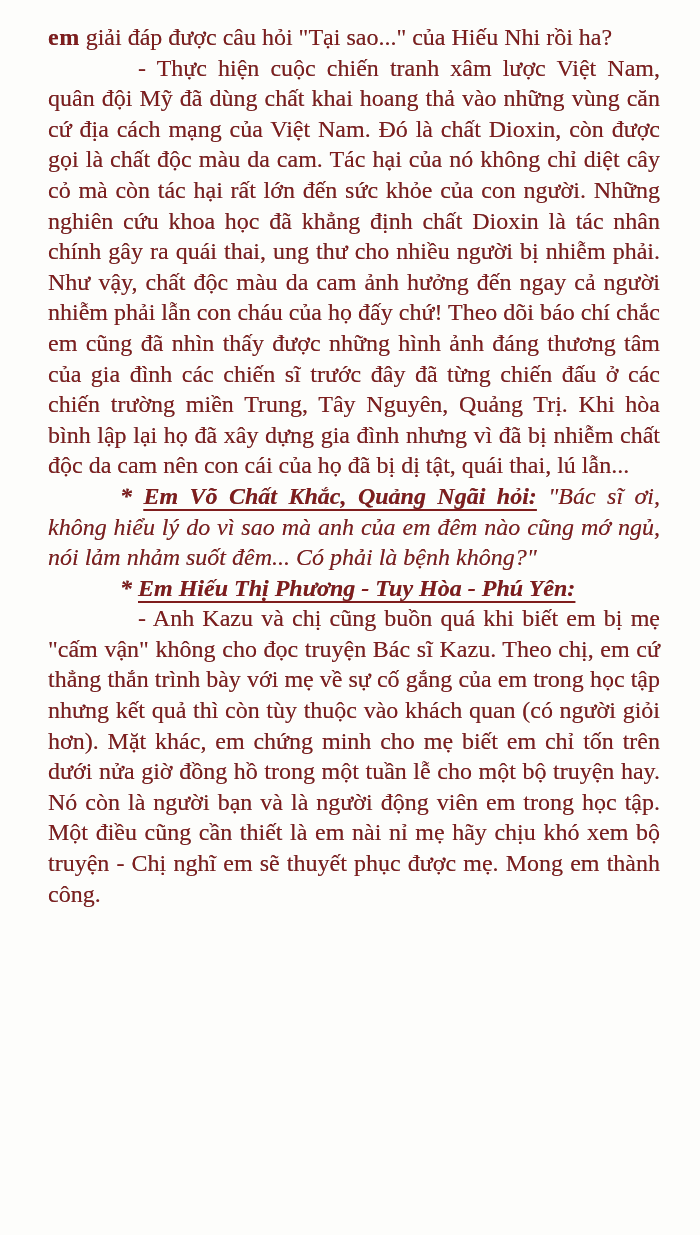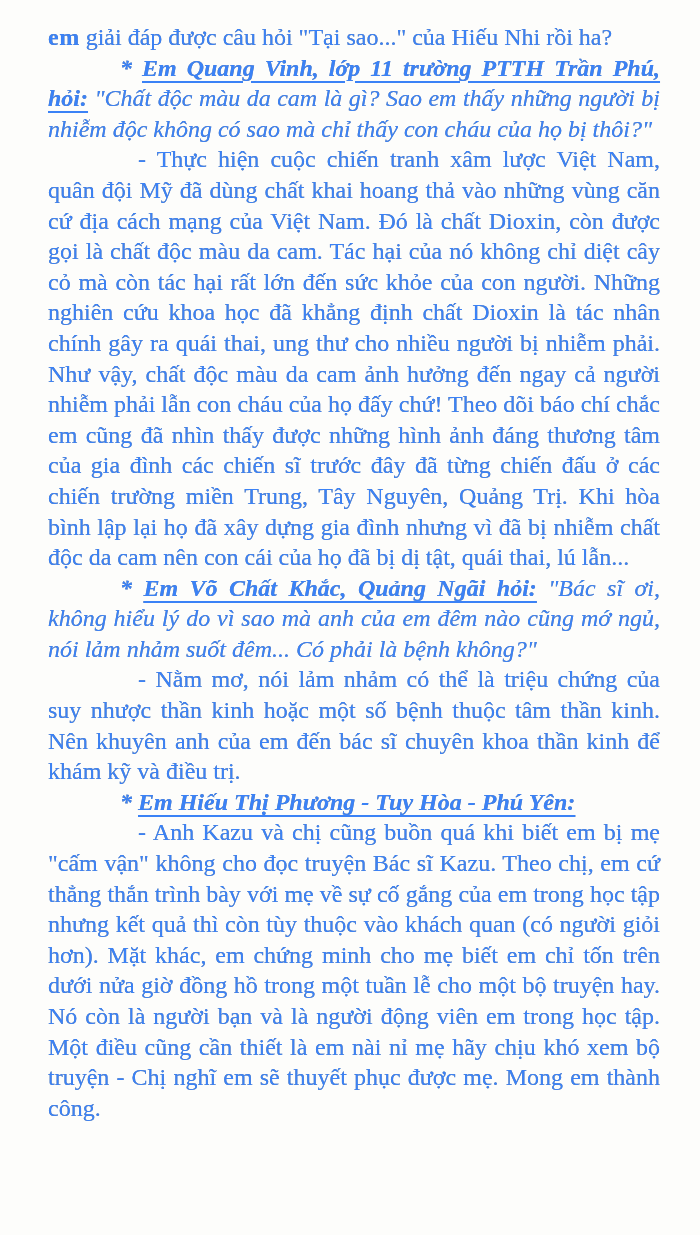--- a/index.html
+++ b/index.html
@@ -12,21 +12,21 @@
   }
   .page {
     box-sizing: border-box;
     width: 700px;
     height: 1235px;
     background: #fdfdfb;
     padding: 22px 40px 0 48px;
     font-family: "Liberation Serif", "DejaVu Serif", serif;
     font-size: 24px;
     line-height: 30.6px;
-    color: #3b82f6;
+    color: #7f1d1d;
     text-align: justify;
     text-shadow: 0 0 0.5px rgba(30,30,30,0.55);
   }
   .page p {
     margin: 0;
     padding: 0;
   }
   .qa-head { text-indent: 72px; }
   .answer  { text-indent: 90px; }
   .lead-bold {
@@ -48,25 +48,23 @@
     font-style: italic;
   }
 </style>
 </head>
 <body>
 
 <div class="page">
 
   <p class="intro"><span class="lead-bold">em</span><span> giải đáp được câu hỏi "Tại sao..." của Hiếu Nhi rồi ha?</span></p>
 
-  <p class="qa-head"><span class="star">* </span><span class="head-underline">Em Quang Vinh, lớp 11 trường PTTH Trần Phú, hỏi:</span><span class="question"> "Chất độc màu da cam là gì? Sao em thấy những người bị nhiễm độc không có sao mà chỉ thấy con cháu của họ bị thôi?"</span></p>
 
   <p class="answer">- Thực hiện cuộc chiến tranh xâm lược Việt Nam, quân đội Mỹ đã dùng chất khai hoang thả vào những vùng căn cứ địa cách mạng của Việt Nam. Đó là chất Dioxin, còn được gọi là chất độc màu da cam. Tác hại của nó không chỉ diệt cây cỏ mà còn tác hại rất lớn đến sức khỏe của con người. Những nghiên cứu khoa học đã khẳng định chất Dioxin là tác nhân chính gây ra quái thai, ung thư cho nhiều người bị nhiễm phải. Như vậy, chất độc màu da cam ảnh hưởng đến ngay cả người nhiễm phải lẫn con cháu của họ đấy chứ! Theo dõi báo chí chắc em cũng đã nhìn thấy được những hình ảnh đáng thương tâm của gia đình các chiến sĩ trước đây đã từng chiến đấu ở các chiến trường miền Trung, Tây Nguyên, Quảng Trị. Khi hòa bình lập lại họ đã xây dựng gia đình nhưng vì đã bị nhiễm chất độc da cam nên con cái của họ đã bị dị tật, quái thai, lú lẫn...</p>
 
   <p class="qa-head"><span class="star">* </span><span class="head-underline">Em Võ Chất Khắc, Quảng Ngãi hỏi:</span><span class="question"> "Bác sĩ ơi, không hiểu lý do vì sao mà anh của em đêm nào cũng mớ ngủ, nói lảm nhảm suốt đêm... Có phải là bệnh không?"</span></p>
 
-  <p class="answer">- Nằm mơ, nói lảm nhảm có thể là triệu chứng của suy nhược thần kinh hoặc một số bệnh thuộc tâm thần kinh. Nên khuyên anh của em đến bác sĩ chuyên khoa thần kinh để khám kỹ và điều trị.</p>
 
   <p class="qa-head"><span class="star">* </span><span class="head-underline">Em Hiếu Thị Phương - Tuy Hòa - Phú Yên:</span></p>
 
   <p class="answer">- Anh Kazu và chị cũng buồn quá khi biết em bị mẹ "cấm vận" không cho đọc truyện Bác sĩ Kazu. Theo chị, em cứ thẳng thắn trình bày với mẹ về sự cố gắng của em trong học tập nhưng kết quả thì còn tùy thuộc vào khách quan (có người giỏi hơn). Mặt khác, em chứng minh cho mẹ biết em chỉ tốn trên dưới nửa giờ đồng hồ trong một tuần lễ cho một bộ truyện hay. Nó còn là người bạn và là người động viên em trong học tập. Một điều cũng cần thiết là em nài nỉ mẹ hãy chịu khó xem bộ truyện - Chị nghĩ em sẽ thuyết phục được mẹ. Mong em thành công.</p>
 
 </div>
 
 </body></html>

